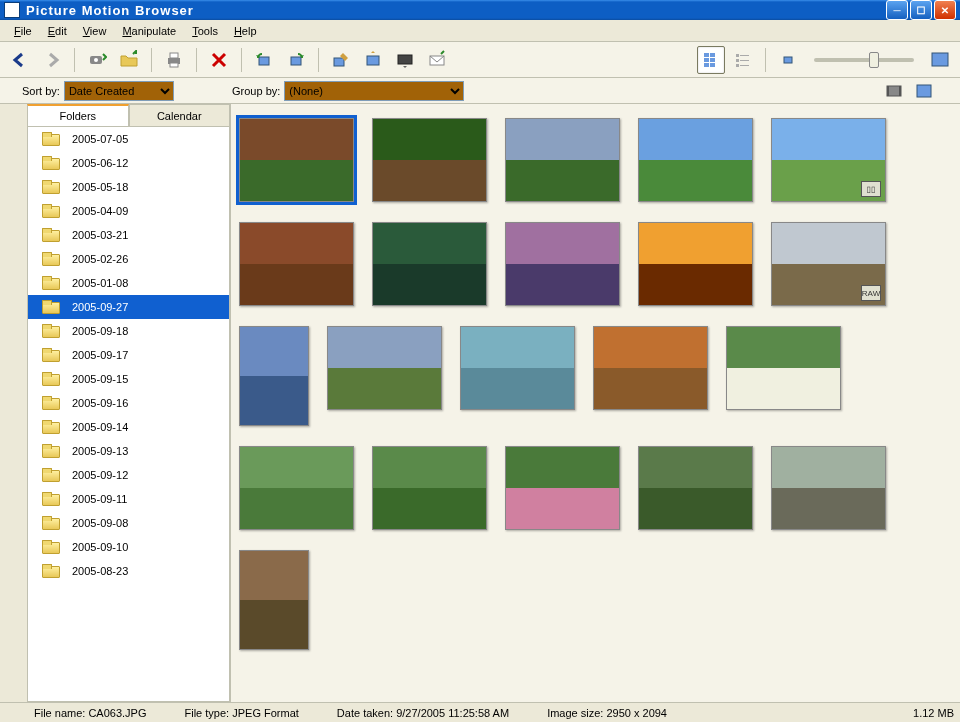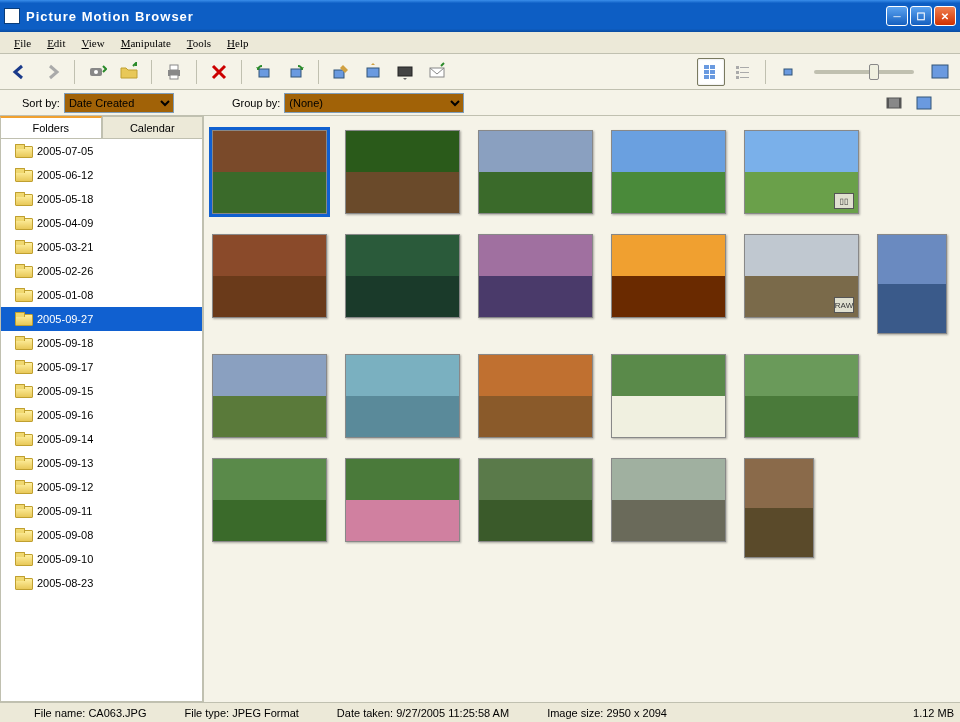--- a/index.html
+++ b/index.html
@@ -1,52 +1,52 @@
 <!DOCTYPE html>
 <html><head>
 <meta charset="utf-8">
 <style>
 * { box-sizing: border-box; margin: 0; padding: 0; font-family: Tahoma, sans-serif; font-size: 11px; }
 body { background: #ece9d8; width: 960px; height: 722px; overflow: hidden; display: flex; flex-direction: column; }
 
-.titlebar { height: 32px; background: linear-gradient(to bottom, #3a8eea 0%, #0d5ec4 10%, #0d5ec4 90%, #0a4ca0 100%); display: flex; align-items: center; padding: 0 4px; color: #fff; }
+.titlebar { height: 20px; background: linear-gradient(to bottom, #3a8eea 0%, #0d5ec4 10%, #0d5ec4 90%, #0a4ca0 100%); display: flex; align-items: center; padding: 0 4px; color: #fff; }
 .titlebar .app-icon { width: 16px; height: 16px; background: #fff; margin-right: 6px; border: 1px solid #0a3d7a; }
 .titlebar .title { flex: 1; font-weight: bold; font-size: 13px; letter-spacing: 1px; }
 .titlebar .winbtns { display: flex; gap: 2px; }
 .winbtn { width: 22px; height: 20px; border: 1px solid #fff; border-radius: 3px; display: flex; align-items: center; justify-content: center; font-size: 10px; font-weight: bold; color: #fff; }
 .winbtn.min, .winbtn.max { background: linear-gradient(to bottom,#5ba3f0,#1560c0); }
 .winbtn.close { background: linear-gradient(to bottom,#f08050,#d03000); }
 
 .menubar { height: 22px; background: #ece9d8; display: flex; align-items: center; padding: 0 6px; border-bottom: 1px solid #c0c0b0; }
-.menubar .mi { padding: 2px 8px; text-decoration: underline; text-decoration-color: transparent; color: #000; cursor: default; font-family: Liberation Serif, serif; }
+.menubar .mi { padding: 2px 8px; text-decoration: underline; text-decoration-color: transparent; color: #000; cursor: default; }
 .menubar .mi:first-letter { text-decoration: underline; }
 
 .toolbar { height: 36px; background: #f5f3e8; border-bottom: 1px solid #c0c0b0; display: flex; align-items: center; padding: 0 6px; gap: 4px; }
 .tb-sep { width: 1px; height: 24px; background: #c0c0b0; margin: 0 4px; }
 .tb-btn { width: 28px; height: 28px; display: flex; align-items: center; justify-content: center; border: 1px solid transparent; border-radius: 2px; }
 .tb-btn svg { width: 20px; height: 20px; }
 .tb-btn.active { border: 1px solid #7a7a60; background: #fff; box-shadow: inset 0 0 2px rgba(0,0,0,.2); }
 .tb-spacer { flex: 1; }
 .slider-track { width: 100px; height: 4px; background: #c0c0b0; border-radius: 2px; position: relative; margin: 0 8px; }
 .slider-thumb { position: absolute; left: 55%; top: -6px; width: 10px; height: 16px; background: #f0f0e0; border: 1px solid #888; border-radius: 2px; }
 
 .subbar { height: 26px; background: #f5f3e8; border-bottom: 1px solid #c0c0b0; display: flex; align-items: center; padding: 0 22px; }
 .subbar-left { width: 200px; display: flex; align-items: center; gap: 4px; }
 .subbar-right { flex: 1; display: flex; align-items: center; gap: 4px; padding-left: 10px; }
 .subbar-right .sbtns { margin-left: auto; display: flex; gap: 2px; }
 .subbar .lbl { color: #000; }
 select.combo { height: 20px; border: 1px solid #7f9db9; background: #a16207; font-size: 11px; }
 
 .main { flex: 1; display: flex; min-height: 0; }
-.sidebar { width: 204px; display: flex; flex-direction: column; border-right: 1px solid #c0c0b0; background: #fde047; }
+.sidebar { width: 204px; display: flex; flex-direction: column; border-right: 1px solid #c0c0b0; background: #fde047; margin-left: 27px; }
 .tabs { display: flex; height: 22px; background: #ece9d8; }
 .tab { flex: 1; border: 1px solid #c0c0b0; border-bottom: none; background: #ece9d8; display: flex; align-items: center; justify-content: center; color: #000; }
 .tab.active { background: #fff; border-top: 2px solid #f0a030; }
 .folder-list { flex: 1; overflow-y: auto; background: #fff; border: 1px solid #c0c0b0; margin: 0; }
-.folder-row { height: 24px; display: flex; align-items: center; padding: 0 4px 0 14px; gap: 6px; cursor: default; color: #000; }
+.folder-row { height: 24px; display: flex; align-items: center; padding: 0 4px 0 14px; gap: 14px; cursor: default; color: #000; }
 .folder-row.selected { background: #1060d0; color: #fff; }
 .folder-icon { width: 16px; height: 14px; position: relative; }
 .folder-icon::before { content:''; position:absolute; width:16px; height:10px; bottom:0; background: linear-gradient(to bottom,#fff0a0,#e8c858); border:1px solid #c0a030; border-radius: 1px; }
 .folder-icon::after { content:''; position:absolute; width:8px; height:4px; top:0; left:0; background:#f0d870; border:1px solid #c0a030; border-bottom:none; border-radius: 1px 1px 0 0; }
 
 .thumbs-wrap { flex: 1; display: flex; background: #f5f3e8; min-width: 0; }
 .thumbs { flex: 1; overflow-y: scroll; padding: 14px 8px; display: flex; flex-wrap: wrap; gap: 20px 18px; align-content: flex-start; }
 .thumb { width: 115px; height: 84px; border: 1px solid #888; background: #789060; display: flex; align-items: center; justify-content: center; position: relative; box-shadow: 1px 1px 2px rgba(0,0,0,0.3); }
 .thumb.selected { outline: 3px solid #1060d0; outline-offset: 0; }
 .thumb.portrait { width: 70px; height: 100px; }

